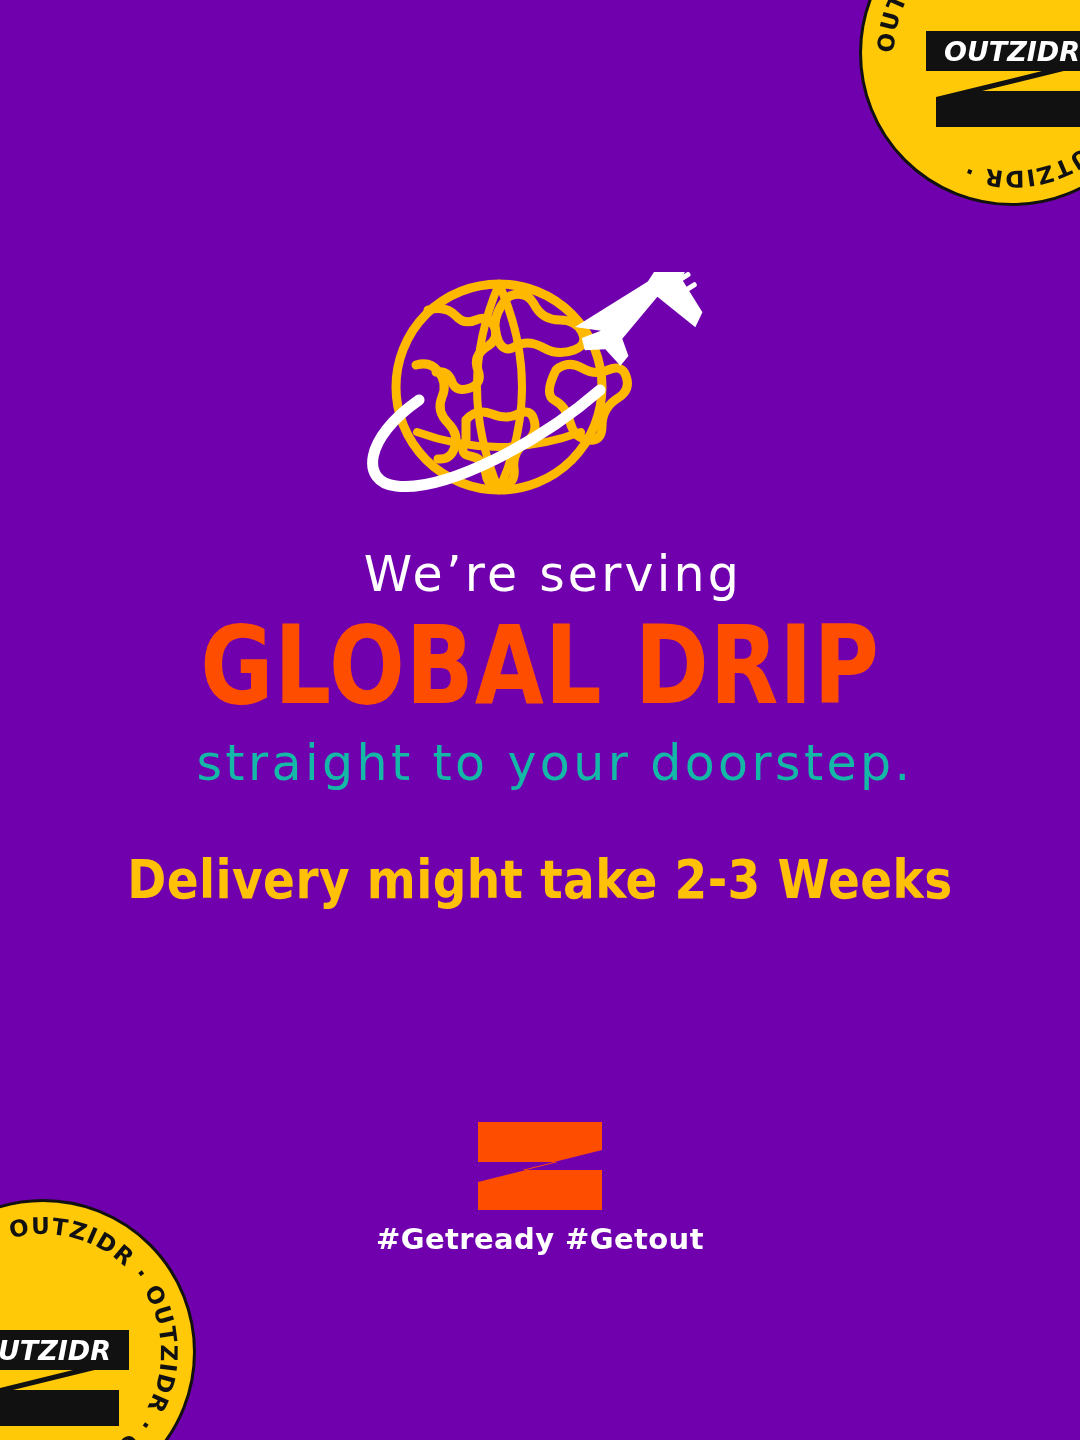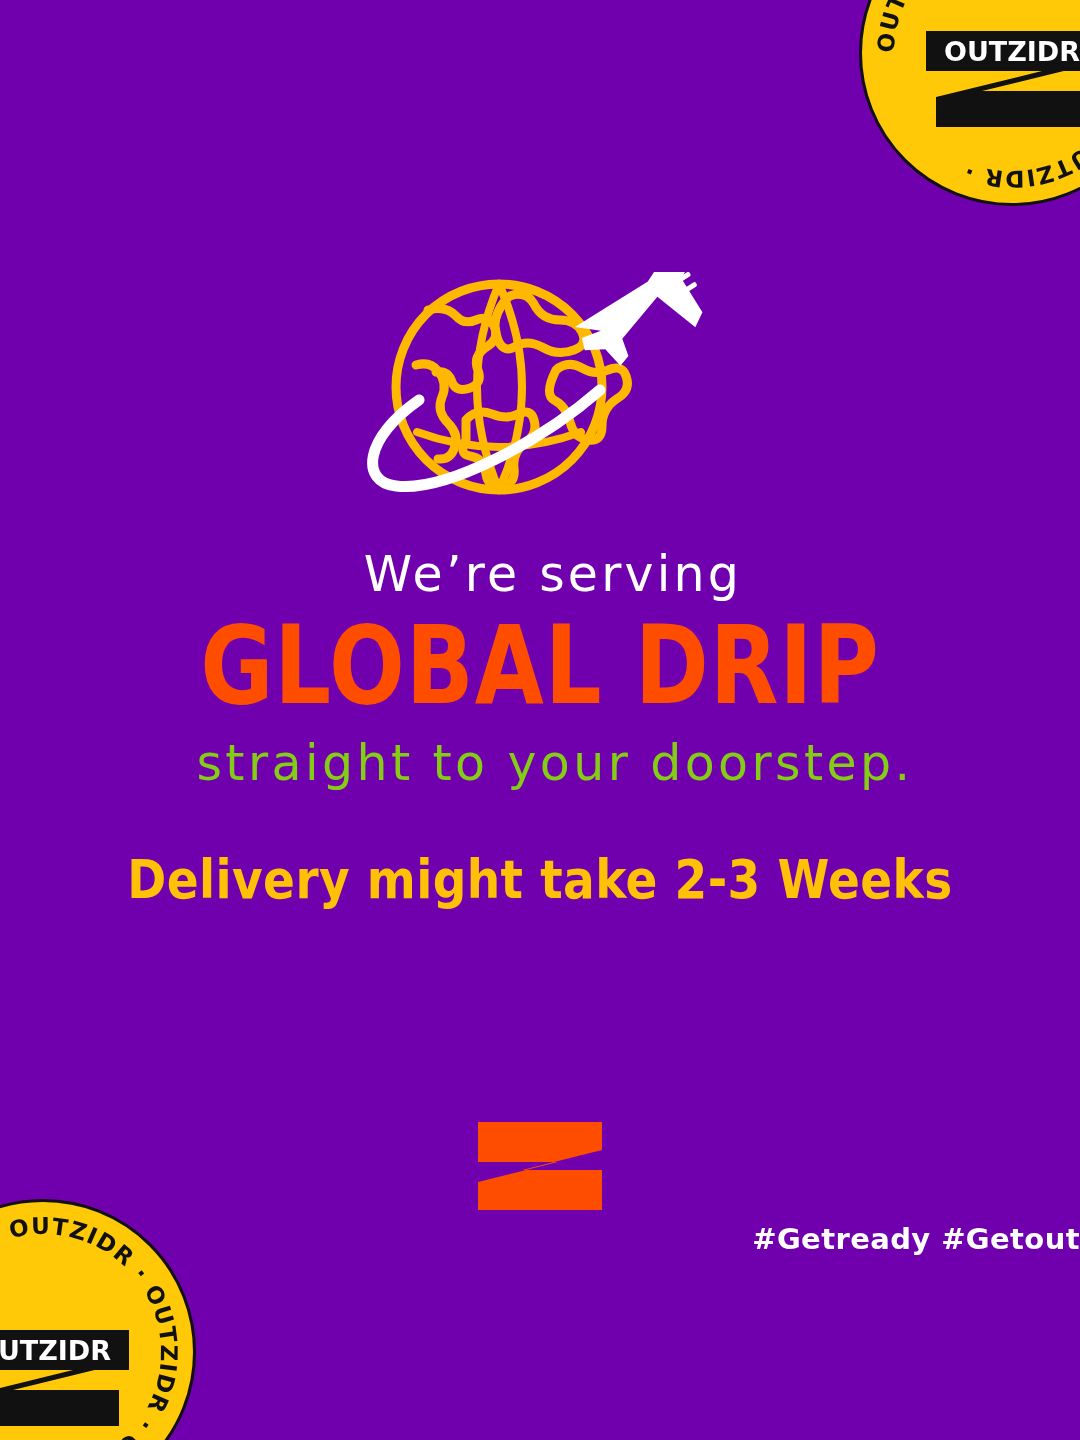--- a/index.html
+++ b/index.html
@@ -80,20 +80,21 @@
     position: relative;
     z-index: 3;
   }
   .badge-core .wordbar span {
     color: #FFFFFF;
     font-family: "DejaVu Sans", sans-serif;
     font-weight: bold;
     font-size: 27px;
     letter-spacing: 0px;
     line-height: 1;
+    font-style: italic;
   }
 
   
   #globe-wrap {
     position: absolute;
     left: 0;
     right: 0;
     top: 272px;
     display: flex;
     justify-content: center;
@@ -125,21 +126,21 @@
     color: #FF4D00;
     font-family: "DejaVu Sans", sans-serif;
     font-weight: bold;
     font-size: 96px;
     letter-spacing: 1px;
     line-height: 1.0;
     margin-top: 14px;
     transform: scaleX(0.93) scaleY(1.14);
   }
   .line-doorstep {
-    color: #84cc16;
+    color: #14b8a6;
     font-family: "DejaVu Sans", sans-serif;
     font-weight: 400;
     font-size: 49px;
     letter-spacing: 3.4px;
     line-height: 1.12;
     margin-top: 24px;
     padding-left: 30px;
   }
   .line-delivery {
     color: #FFC107;
@@ -176,21 +177,20 @@
     display: block;
     margin: 0 auto;
   }
   #footer .hashtags {
     color: #FFFFFF;
     font-family: "DejaVu Sans", sans-serif;
     font-weight: bold;
     font-size: 29px;
     letter-spacing: 0.4px;
     margin-top: 12px;
-    text-align: right;
   }
 </style>
 </head>
 <body>
 
 <div id="poster">
 
   <div class="badge badge-tr">
     <svg viewBox="0 0 300 300">
       <defs>

